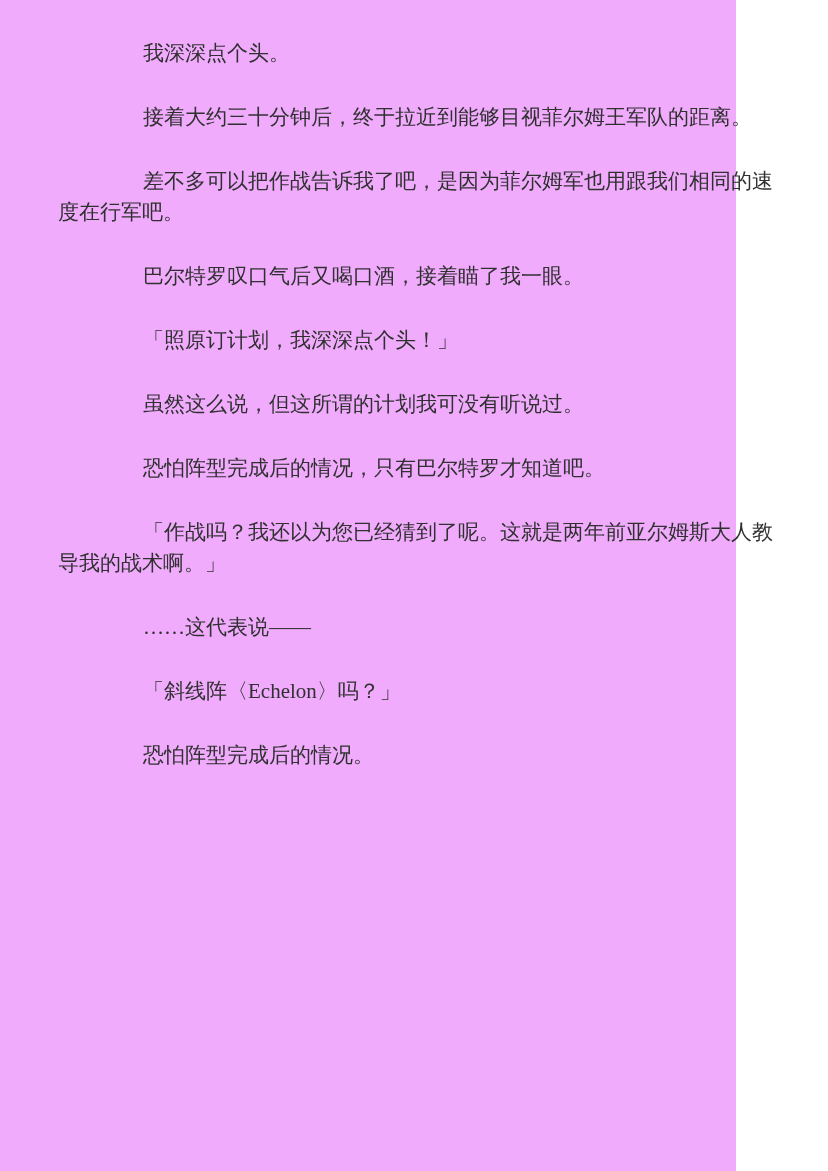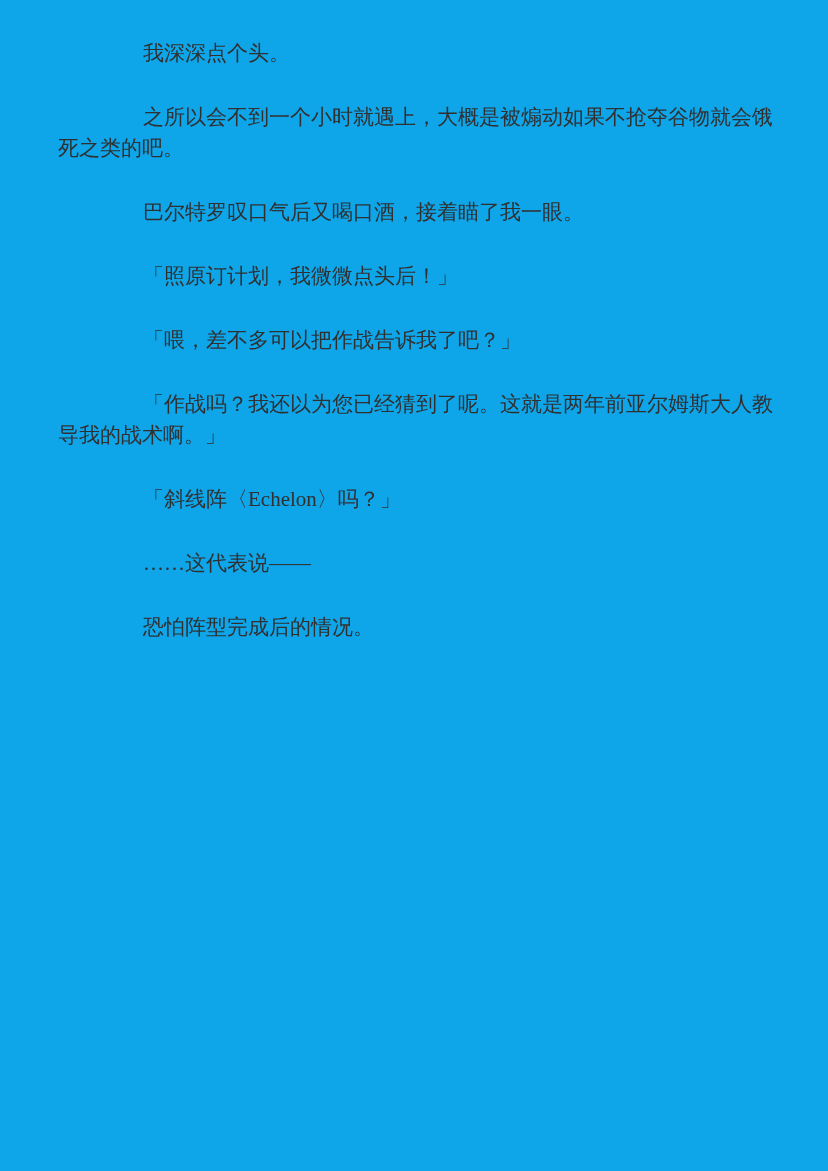--- a/index.html
+++ b/index.html
@@ -7,24 +7,24 @@
     padding: 0;
     background: #ffffff;
   }
   body {
     width: 828px;
     height: 1171px;
     overflow: hidden;
   }
   .page {
     box-sizing: border-box;
-    width: 828px;
+    width: 736px;
     height: 1171px;
     padding: 38px 50px 0 58px;
-    background: #0ea5e9;
+    background: #f0abfc;
   }
   .text-column {
     width: 720px;
   }
   p.para {
     font-family: "Liberation Serif", "DejaVu Serif", serif;
     font-size: 21px;
     line-height: 31px;
     color: #303030;
     margin: 33px 0;
@@ -36,22 +36,24 @@
   p.para:first-child {
     margin-top: 0;
   }
 </style>
 </head>
 <body>
 
 <main class="page">
   <div class="text-column">
     <p class="para">我深深点个头。</p>
-    <p class="para">之所以会不到一个小时就遇上，大概是被煽动如果不抢夺谷物就会饿死之类的吧。</p>
+    <p class="para">接着大约三十分钟后，终于拉近到能够目视菲尔姆王军队的距离。</p>
+    <p class="para">差不多可以把作战告诉我了吧，是因为菲尔姆军也用跟我们相同的速度在行军吧。</p>
     <p class="para">巴尔特罗叹口气后又喝口酒，接着瞄了我一眼。</p>
-    <p class="para">「照原订计划，我微微点头后！」</p>
-    <p class="para">「喂，差不多可以把作战告诉我了吧？」</p>
+    <p class="para">「照原订计划，我深深点个头！」</p>
+    <p class="para">虽然这么说，但这所谓的计划我可没有听说过。</p>
+    <p class="para">恐怕阵型完成后的情况，只有巴尔特罗才知道吧。</p>
     <p class="para">「作战吗？我还以为您已经猜到了呢。这就是两年前亚尔姆斯大人教导我的战术啊。」</p>
+    <p class="para">……这代表说——</p>
     <p class="para">「斜线阵〈Echelon〉吗？」</p>
-    <p class="para">……这代表说——</p>
     <p class="para">恐怕阵型完成后的情况。</p>
   </div>
 </main>
 
 </body></html>

